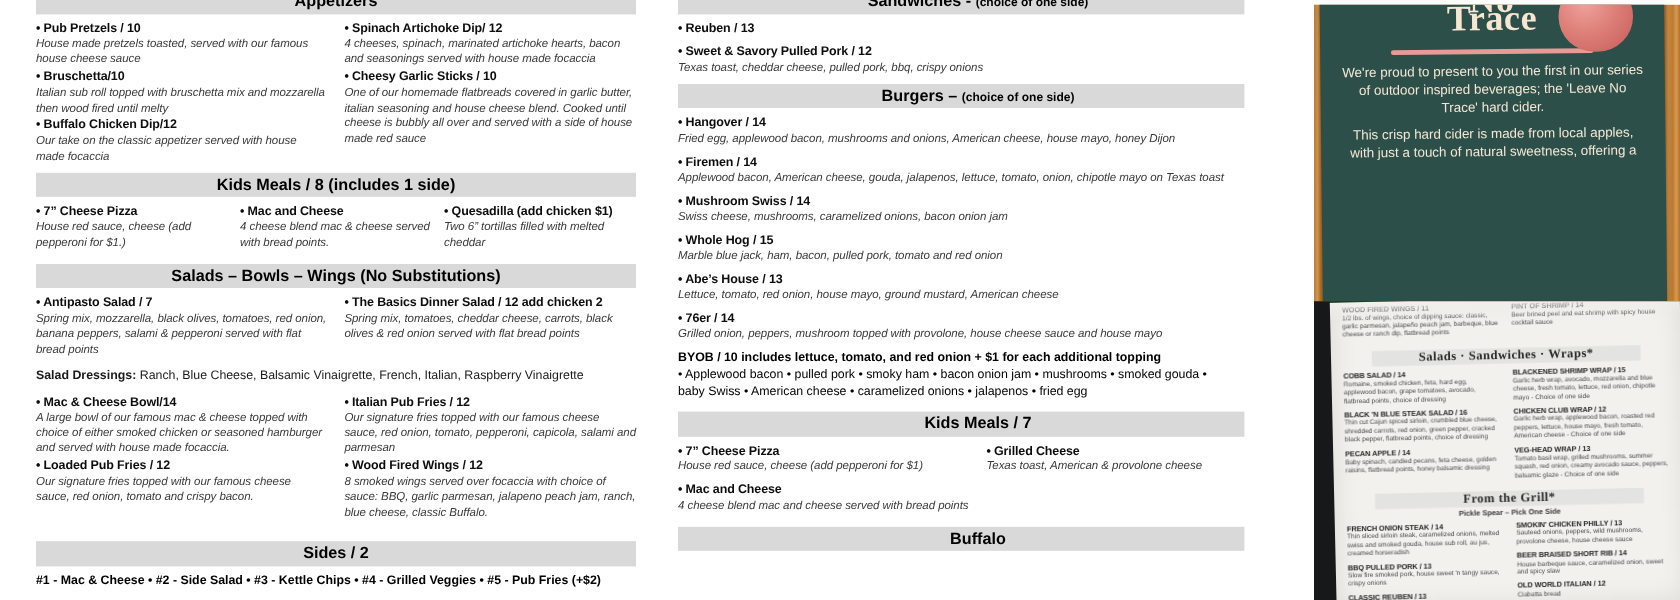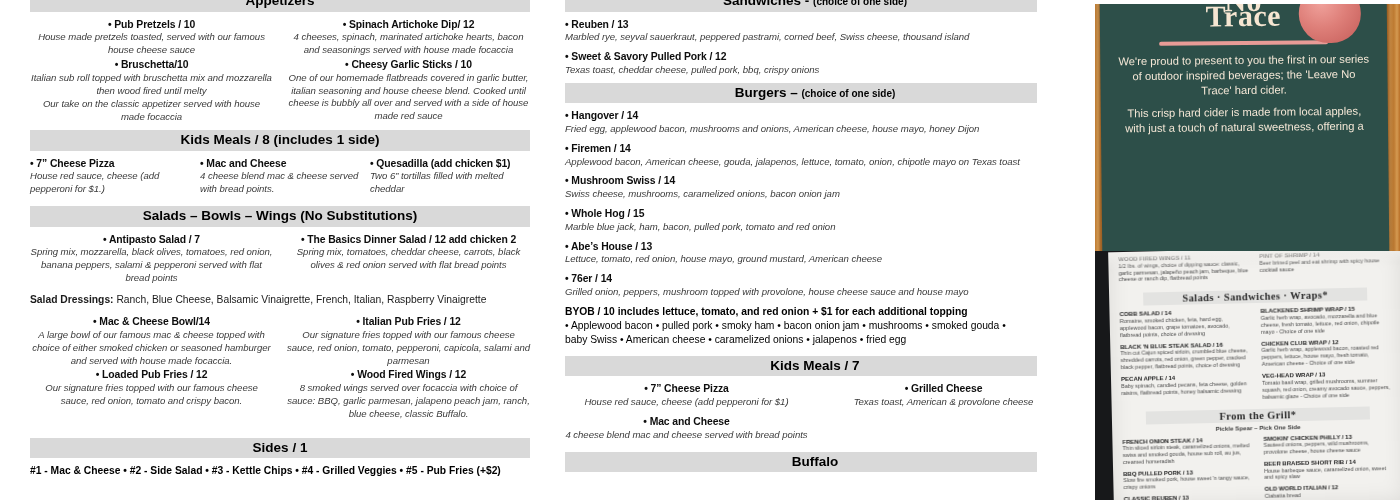--- a/index.html
+++ b/index.html
@@ -32,21 +32,21 @@
     line-height: 1.15;
     margin-bottom: 6px;
   }
   .sec-header .sub { font-size: 10px; font-weight: bold; }
   .sec-header.clipped { margin-top: -9px; }
 
   .two-col {
     display: flex;
     gap: 14px;
   }
-  .two-col > .c { flex: 1 1 0; min-width: 0; text-align: center; }
+  .two-col > .c { flex: 1 1 0; min-width: 0; }
   .three-col { display: flex; gap: 10px; }
   .three-col > .c { flex: 1 1 0; min-width: 0; }
 
   .item { margin-bottom: 1px; }
   .item-name {
     font-weight: bold;
     font-size: 10.4px;
     color: #0d0d0d;
     line-height: 1.32;
     letter-spacing: -0.1px;
@@ -186,20 +186,21 @@
         <div class="c">
           <div class="item">
             <div class="item-name">• Pub Pretzels / 10</div>
             <div class="item-desc">House made pretzels toasted, served with our famous house cheese sauce</div>
           </div>
           <div class="item">
             <div class="item-name">• Bruschetta/10</div>
             <div class="item-desc">Italian sub roll topped with bruschetta mix and mozzarella then wood fired until melty</div>
           </div>
           <div class="item">
+            <div class="item-name">• Buffalo Chicken Dip/12</div>
             <div class="item-desc">Our take on the classic appetizer served with house made focaccia</div>
           </div>
         </div>
         <div class="c">
           <div class="item">
             <div class="item-name">• Spinach Artichoke Dip/ 12</div>
             <div class="item-desc">4 cheeses, spinach, marinated artichoke hearts, bacon and seasonings served with house made focaccia</div>
           </div>
           <div class="item">
             <div class="item-name">• Cheesy Garlic Sticks / 10</div>
@@ -276,33 +277,32 @@
           </div>
           <div class="item">
             <div class="item-name">• Wood Fired Wings / 12</div>
             <div class="item-desc">8 smoked wings served over focaccia with choice of sauce: BBQ, garlic parmesan, jalapeno peach jam, ranch, blue cheese, classic Buffalo.</div>
           </div>
         </div>
       </div>
 
       <div class="gap-lg"></div>
 
-      <div class="sec-header">Sides / 1</div>
+      <div class="sec-header">Sides / 2</div>
       <div class="sides-list">#1 - Mac &amp; Cheese • #2 - Side Salad • #3 - Kettle Chips •  #4 - Grilled Veggies • #5 - Pub Fries (+$2)</div>
     </div>
 
     <div class="col col-right">
 
       <div class="sec-header clipped">
         <span>Sandwiches - </span><span class="sub">(choice of one side)</span>
       </div>
       <div class="wide-item">
         <div class="item">
           <div class="item-name">• Reuben / 13</div>
-          <div class="item-desc">Marbled rye, seyval sauerkraut, peppered pastrami, corned beef, Swiss cheese, thousand island</div>
         </div>
         <div class="gap-sm"></div>
         <div class="item">
           <div class="item-name">• Sweet &amp; Savory Pulled Pork / 12</div>
           <div class="item-desc">Texas toast, cheddar cheese, pulled pork, bbq, crispy onions</div>
         </div>
       </div>
 
       <div class="gap-sm"></div>
 

